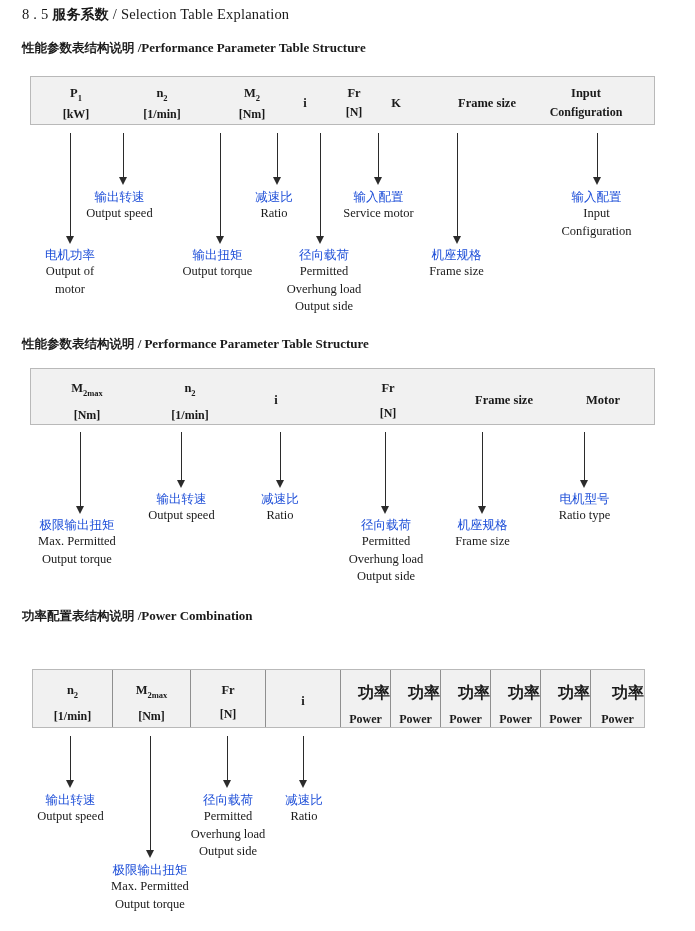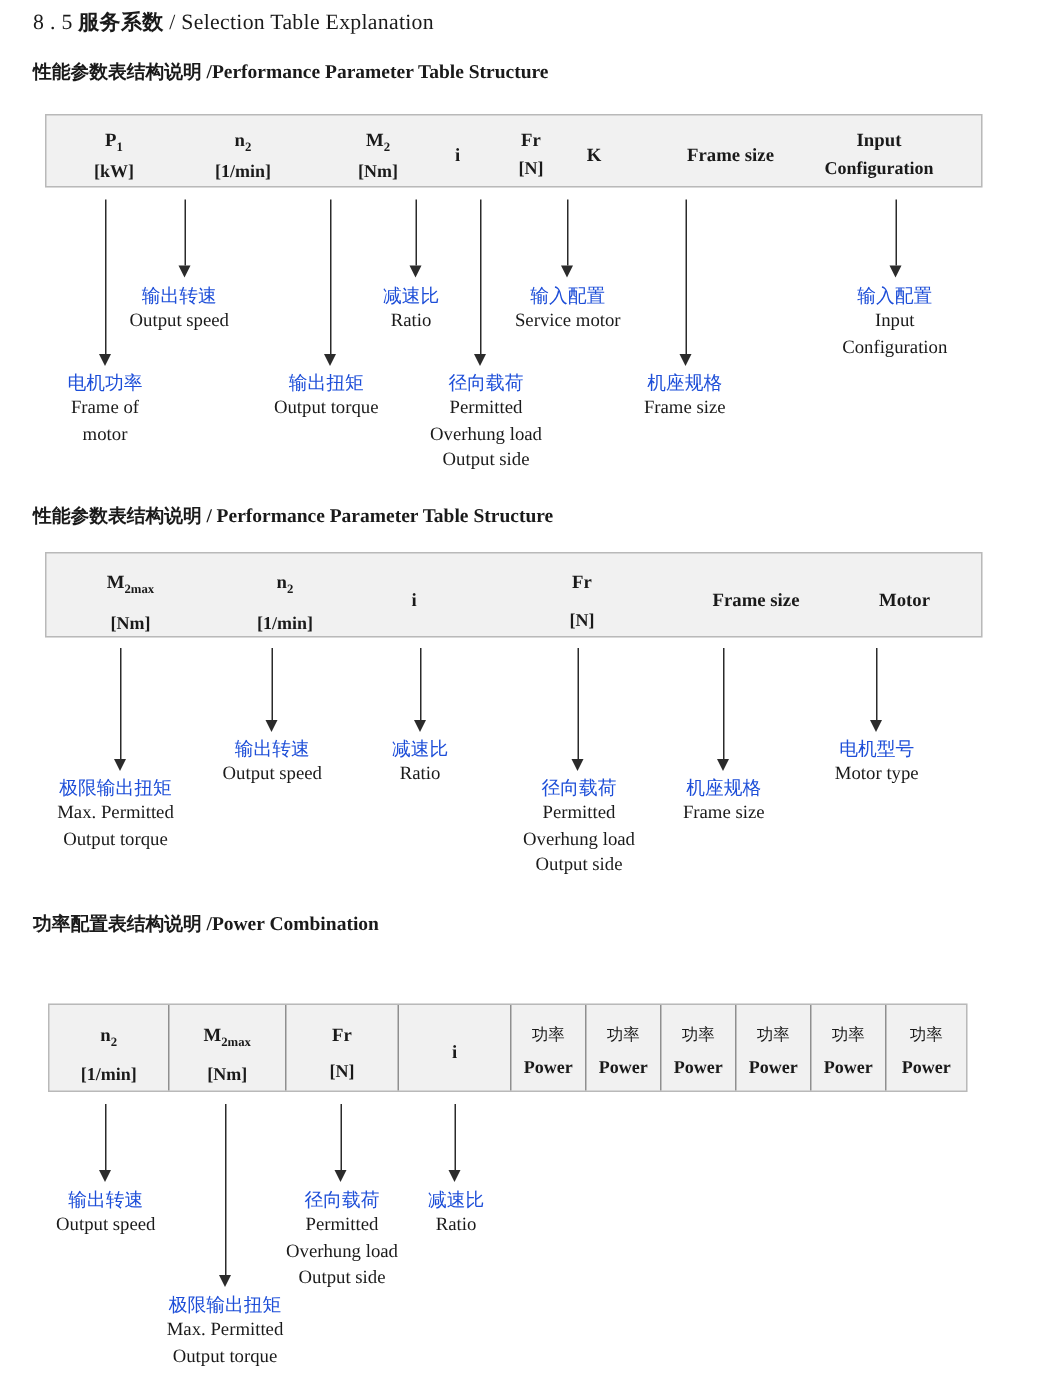--- a/index.html
+++ b/index.html
@@ -60,22 +60,23 @@
     font-weight: bold;
     font-size: 12.5px;
     line-height: 1.55;
     white-space: nowrap;
   }
   .hcell .sub { font-size: 8.5px; vertical-align: sub; }
   .hcell .u { display: block; font-size: 12px; text-align: center; }
   .hcell .cn-pw {
     display: block;
     font-family: "DejaVu Sans", sans-serif;
-    font-weight: normal;
-    font-size: 11px;
+    font-weight: bold;
+    font-size: 16px;
+    text-align: right;
   }
   .vdiv {
     position: absolute;
     width: 1px;
     background: #8f8f8f;
   }
 
   
   .arrow { position: absolute; width: 9px; }
   .arrow .shaft {
@@ -189,21 +190,21 @@
   <div class="shaft" style="height:103px;"></div>
     <div class="head" style="top:103px;"></div>
 </div>
 <div class="arrow" style="left:593px; top:133px; height:52px;">
   <div class="shaft" style="height:44px;"></div>
     <div class="head" style="top:44px;"></div>
 </div>
 
 <div class="callout" style="left:10px; top:246px; width:120px;">
   <span class="cn">电机功率</span>
-  <span class="en">Frame of</span>
+  <span class="en">Output of</span>
   <span class="en">motor</span>
 </div>
 <div class="callout" style="left:63px; top:188px; width:113px;">
   <span class="cn">输出转速</span>
   <span class="en">Output speed</span>
 </div>
 <div class="callout" style="left:165px; top:246px; width:105px;">
   <span class="cn">输出扭矩</span>
   <span class="en">Output torque</span>
 </div>
@@ -304,21 +305,21 @@
   <span class="en">Permitted</span>
   <span class="en">Overhung load</span>
   <span class="en">Output side</span>
 </div>
 <div class="callout" style="left:430px; top:516px; width:105px;">
   <span class="cn">机座规格</span>
   <span class="en">Frame size</span>
 </div>
 <div class="callout" style="left:528px; top:490px; width:113px;">
   <span class="cn">电机型号</span>
-  <span class="en">Motor type</span>
+  <span class="en">Ratio type</span>
 </div>
 
 <div class="abs sec-head" style="left:22px; top:608px;">
   <span class="cn">功率配置表结构说明</span>
   <span class="en">/</span><span class="en">Power Combination</span>
 </div>
 
 <div class="abs htable" style="left:32px; top:669px; width:613px; height:59px;">
   <div class="vdiv" style="left:79px;  top:0; height:57px;"></div>
   <div class="vdiv" style="left:157px; top:0; height:57px;"></div>

